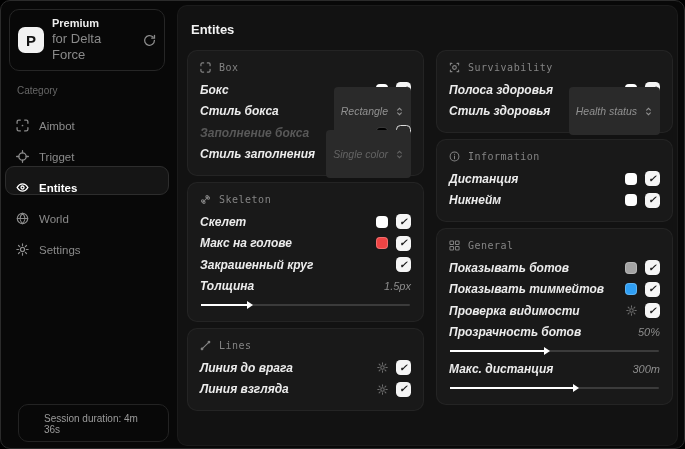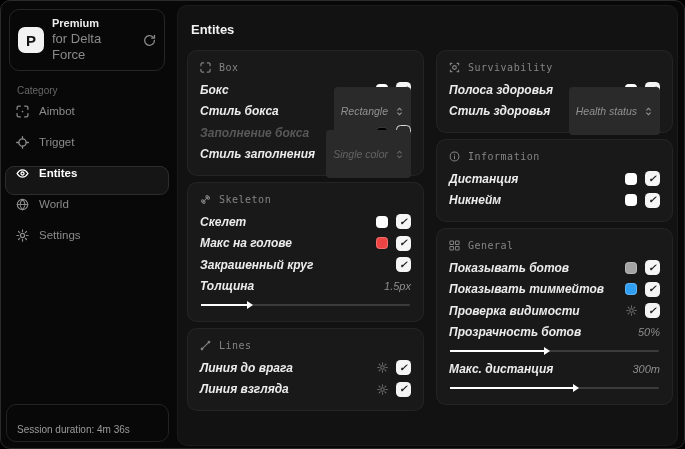--- a/index.html
+++ b/index.html
@@ -7,24 +7,24 @@
   .window{position:absolute;inset:0;background:#080808;border:1px solid #2b2b2b;border-radius:10px;overflow:hidden;box-sizing:border-box;}
 
   
   .sidebar{position:absolute;left:0;top:0;bottom:0;width:172px;padding:8px 4px;box-sizing:border-box;}
   .brand{display:flex;align-items:center;gap:8px;margin:0 4px;padding:7px 8px;border:1px solid #262626;border-radius:10px;}
   .brand-logo{width:26px;height:26px;border-radius:7px;background:#f2f2f2;color:#141414;font-weight:bold;font-size:15px;display:flex;align-items:center;justify-content:center;flex:none;}
   .brand-title{font-size:11px;font-weight:bold;color:#ededed;line-height:1.25;}
   .brand-sub{font-size:13px;color:#8a8a8a;line-height:1.25;}
   .brand-action{margin-left:auto;color:#8b8b8b;display:flex;}
   .cat-label{font-size:10px;color:#676767;margin:14px 0 8px 12px;}
-  .nav-item{display:flex;align-items:flex-start;gap:10px;height:27px;padding:0 10px;margin:0 0 2px 0;border-radius:9px;color:#8a8a8a;font-size:11.5px;border:1px solid transparent;cursor:pointer;}
+  .nav-item{display:flex;align-items:flex-end;gap:10px;height:27px;padding:0 10px;margin:0 0 2px 0;border-radius:9px;color:#8a8a8a;font-size:11.5px;border:1px solid transparent;cursor:pointer;}
   .nav-item[data-active="true"]{color:#fff;background:#151515;border-color:#2d2d2d;font-weight:600;}
   .nav-item .nicon{display:flex;flex:none;}
-  .session{position:absolute;left:5px;right:4px;bottom:6px;height:38px;border:1px solid #232323;border-radius:10px;box-sizing:border-box;display:flex;align-items:flex-end;padding:6px 10px;font-size:10px;color:#9b9b9b;}
+  .session{position:absolute;left:17px;right:4px;bottom:6px;height:38px;border:1px solid #232323;border-radius:10px;box-sizing:border-box;display:flex;align-items:flex-end;padding:6px 25px;font-size:10px;color:#9b9b9b;}
 
   
   .main{position:absolute;left:176px;top:4px;width:501px;height:441px;background:#121212;border:1px solid rgba(255,255,255,0.04);border-radius:10px;box-sizing:border-box;padding:8px 9px;overflow:hidden;}
   .page-title{font-size:13px;font-weight:bold;color:#f2f2f2;margin:8px 0 13px 4px;}
   .cols{display:flex;gap:12px;}
   .col{width:237px;flex:none;}
   .card{background:#191919;border:1px solid rgba(255,255,255,0.05);border-radius:10px;padding:9px 12px 10px;margin-bottom:6px;box-sizing:border-box;}
   .card-header{display:flex;align-items:center;gap:8px;color:#848484;font-family:"DejaVu Sans Mono",monospace;font-size:10px;letter-spacing:0.5px;margin:2px 0 6px;}
   .row{display:flex;align-items:center;height:21.5px;font-style:italic;}
   .row .label{font-size:12px;font-weight:600;color:#ececec;}

